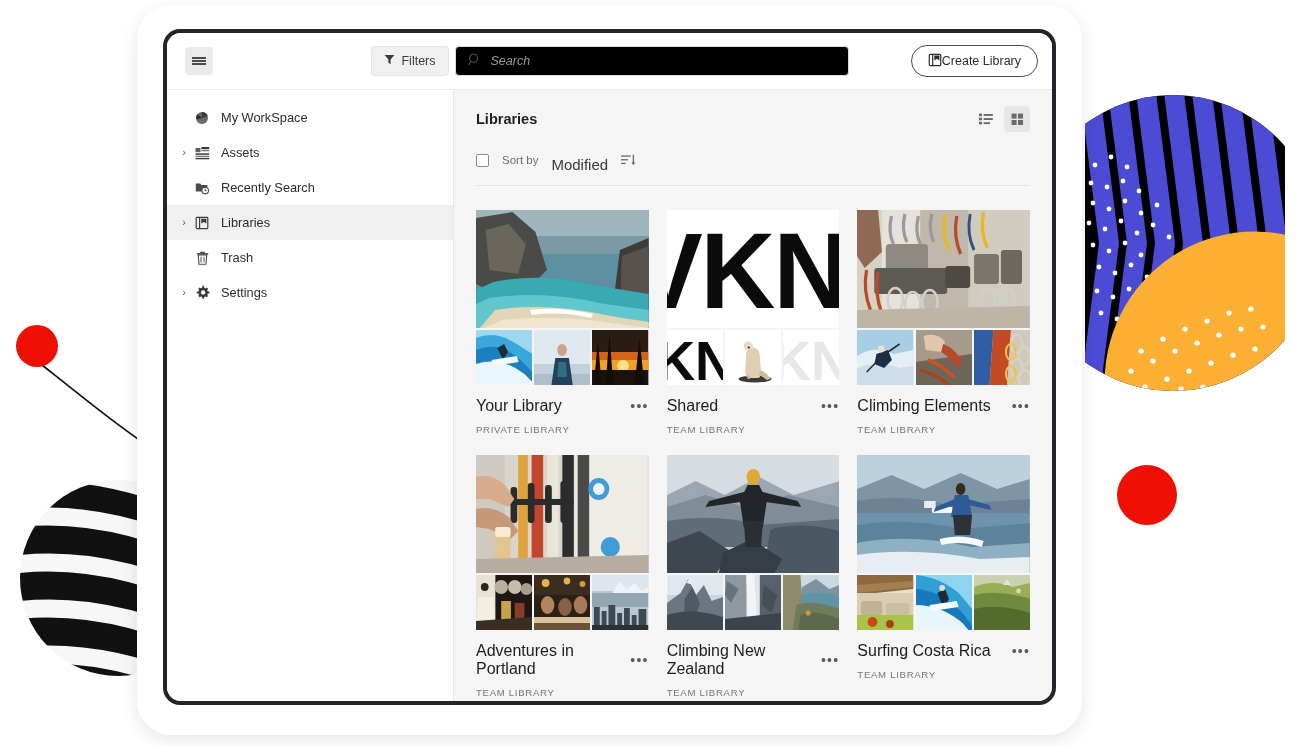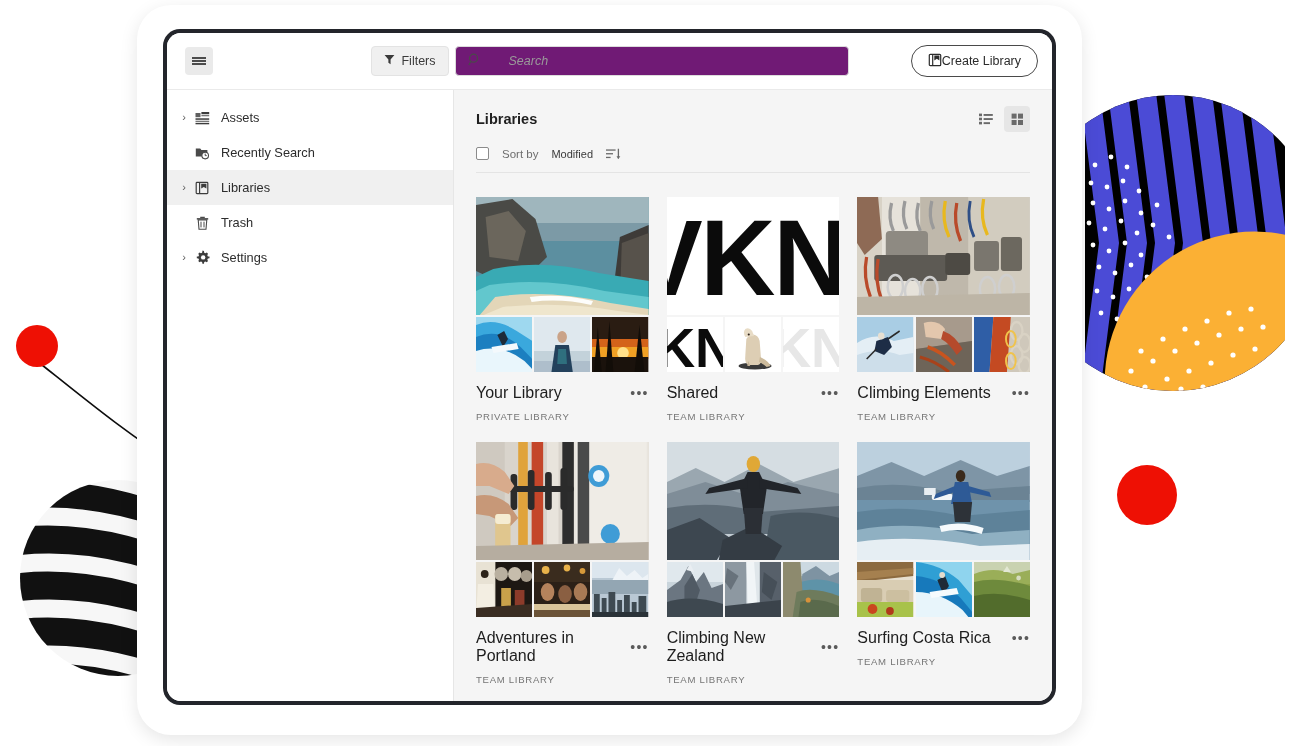--- a/index.html
+++ b/index.html
@@ -95,24 +95,24 @@
     padding: 0 12px;
     background: #f0f0f0;
     border: 1px solid #e3e3e3;
     border-radius: 4px;
     font-size: 12.5px;
     color: #3b3b3b;
     cursor: pointer;
     white-space: nowrap;
   }
   #searchbox {
-    display: flex; align-items: center; gap: 28px;
+    display: flex; align-items: center; gap: 10px;
     width: 394px; height: 30px;
     padding: 4px 12px;
-    background: #701a75;
+    background: #000000;
     border: 1px solid #dcdcdc;
     border-radius: 4px;
     cursor: text;
   }
   #search-placeholder {
     font-size: 12.5px;
     font-style: italic;
     color: #9a9a9a;
   }
 
@@ -195,21 +195,21 @@
     border-bottom: 1px solid #e4e4e4;
   }
   #select-all-checkbox {
     width: 13px; height: 13px;
     border: 1.4px solid #8b8b8b;
     border-radius: 2px;
     background: #fff;
     cursor: pointer;
   }
   .sort-label { font-size: 11.5px; color: #6e6e6e; text-align: right; }
-  .sort-value { font-size: 11px; color: #3a3a3a; }
+  .sort-value { font-size: 15px; color: #3a3a3a; margin-top: 9px; }
   #sort-dir-icon { cursor: pointer; display:flex; align-items:center; }
 
   
   #cards-scroll {
     flex: 1;
     overflow: hidden;
     padding: 24px 22px 10px 22px;
   }
   #cards-grid {
     display: grid;
@@ -425,20 +425,31 @@
             </svg>
           </span>
           <span>Create Library</span>
         </div>
       </div>
 
       <div id="body">
 
         <div id="sidebar">
 
+          <div class="nav-item">
+            <span class="nav-chevron empty">›</span>
+            <span class="nav-icon">
+              <svg width="14" height="14" viewBox="0 0 14 14">
+                <circle cx="7" cy="7" r="6" fill="#6b6b6b"></circle>
+                <path d="M 7 7 L 7 1 A 6 6 0 0 1 12.6 5 Z" fill="#3c3c3c"></path>
+                <path d="M 7 7 L 2.3 3.3 A 6 6 0 0 0 1.4 8.4 Z" fill="#2b2b2b"></path>
+              </svg>
+            </span>
+            <span class="nav-label">My WorkSpace</span>
+          </div>
 
           <div class="nav-item">
             <span class="nav-chevron">›</span>
             <span class="nav-icon">
               <svg width="15" height="14" viewBox="0 0 15 14">
                 <rect x="0.5" y="2" width="5" height="4.2" fill="#5f5f5f"></rect>
                 <rect x="6.4" y="1" width="7.8" height="2.1" fill="#3c3c3c"></rect>
                 <rect x="6.4" y="3.8" width="7.8" height="1.5" fill="#777"></rect>
                 <rect x="0.5" y="7.3" width="13.7" height="1.5" fill="#3c3c3c"></rect>
                 <rect x="0.5" y="9.7" width="13.7" height="1.5" fill="#777"></rect>

